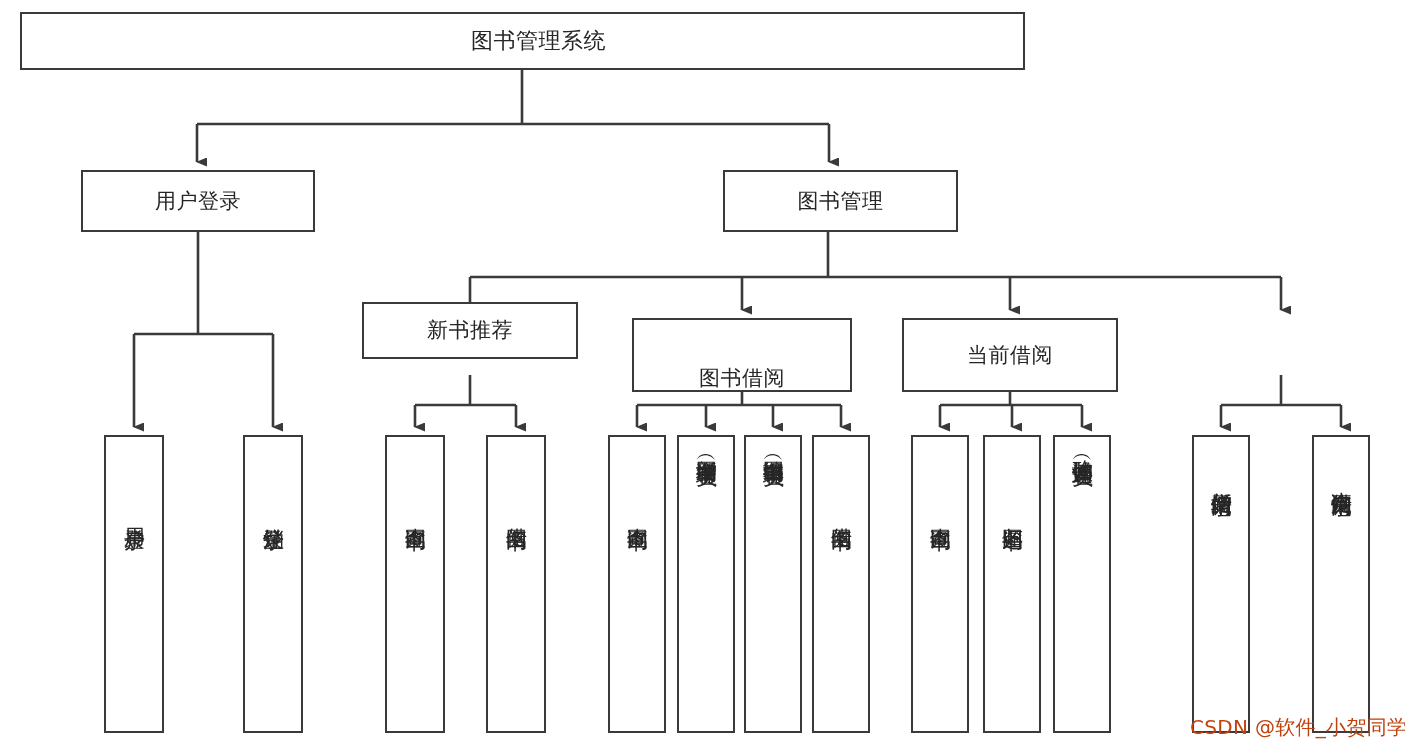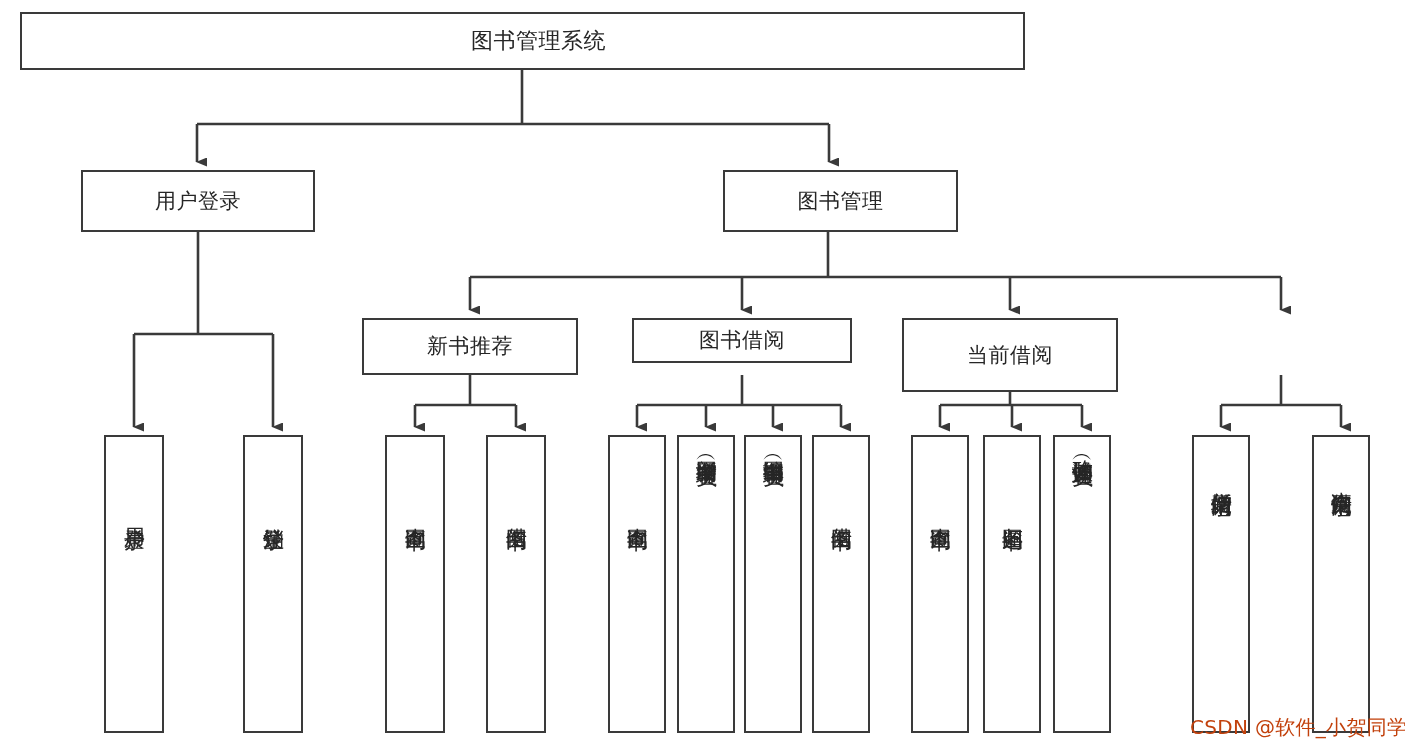--- a/index.html
+++ b/index.html
@@ -124,24 +124,24 @@
     <span class="node-label-h">图书管理系统</span>
   </div>
 
   <div class="node-box" style="left:81px; top:170px; width:234px; height:62px;">
     <span class="node-label-h">用户登录</span>
   </div>
   <div class="node-box" style="left:711px; top:170px; width:235px; height:62px;margin-left:12px;">
     <span class="node-label-h">图书管理</span>
   </div>
 
-  <div class="node-box" style="left:362px; top:318px; width:216px; height:57px;">
+  <div class="node-box" style="left:362px; top:302px; width:216px; height:57px;">
     <span class="node-label-h">新书推荐</span>
   </div>
-  <div class="node-box" style="left:632px; top:318px; width:220px; height:45px;">
+  <div class="node-box" style="left:632px; top:318px; width:220px; height:74px;align-items:flex-end;">
     <span class="node-label-h">图书借阅</span>
   </div>
   <div class="node-box" style="left:902px; top:318px; width:216px; height:74px;">
     <span class="node-label-h">当前借阅</span>
   </div>
 
   <div class="node-box" style="left:104px; top:435px; width:60px; height:298px; align-items:flex-start;">
     <span class="node-label-v" style="margin-top:72px;">用户登录</span>
   </div>
   <div class="node-box" style="left:243px; top:435px; width:60px; height:298px; align-items:flex-start;">

